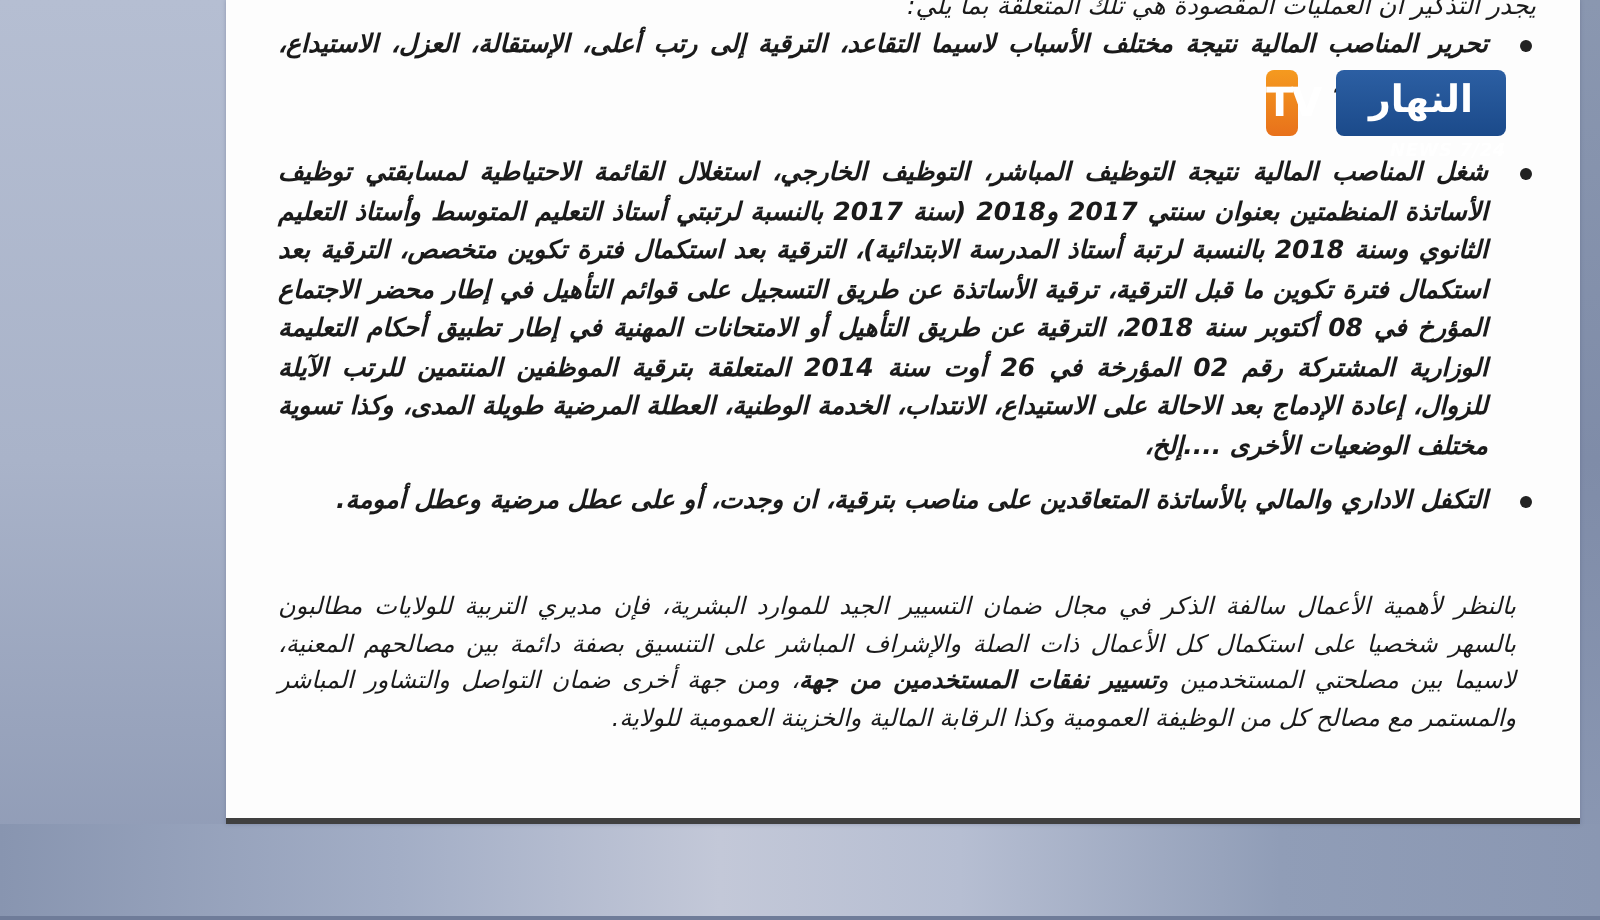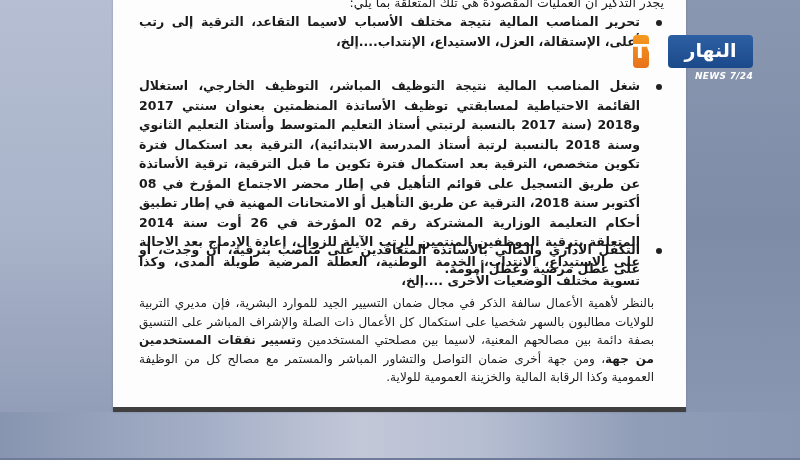--- a/index.html
+++ b/index.html
@@ -18,27 +18,28 @@
       background: linear-gradient(180deg, #8a97b0 0%, #7f8ca8 50%, #8c99b4 100%);
     }
     .bg-bottom {
       position: absolute; left: 0; top: 412px; width: 800px; height: 48px;
       background: linear-gradient(90deg, #8895b0 0%, #a3aec6 25%, #c3c8d8 45%, #b6bed2 60%, #909db7 80%, #8a97b2 100%);
     }
     .bottom-strip {
       position: absolute; left: 0; top: 458px; width: 800px; height: 2px; background: #6f7c99;
     }
     .page {
-      position: absolute; left: 113px; top: 0; width: 573px; height: 412px;
+      position: absolute; left: 113px; top: 0; width: 677px; height: 412px;
       background: #fdfdfd;
-      border-bottom: 5px solid #404040;
+      border-bottom: 3px solid #404040;
       box-shadow: 0 0 2px rgba(80,90,120,0.4);
       direction: rtl;
       padding: 0 22px 0 26px;
       color: #1a1a1a;
+      font-style: italic;
     }
     .intro {
       position: absolute; top: -6px; right: 22px; left: 26px;
       font-size: 12.5px; line-height: 17px; text-align: right; font-weight: normal;
     }
     ul.bullets { list-style: none; }
     .bullet {
       position: absolute; right: 22px; left: 26px;
       font-size: 12.5px; line-height: 19.5px; font-weight: bold; text-align: justify;
       padding-right: 24px;

